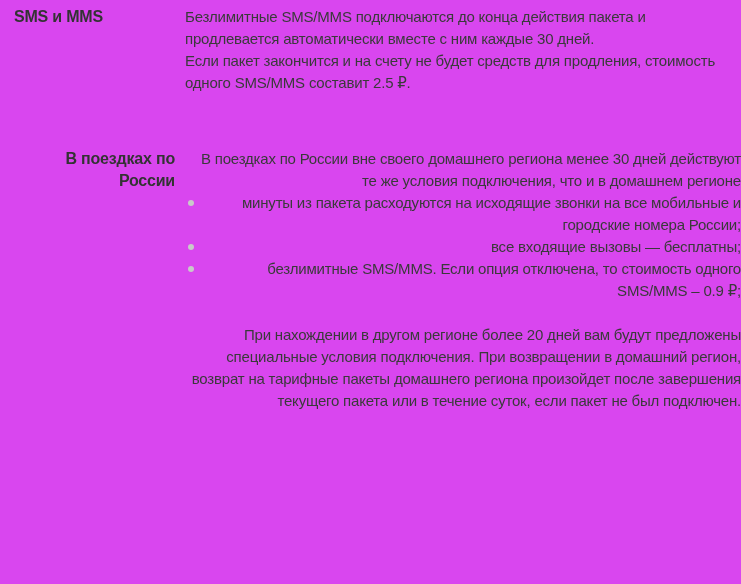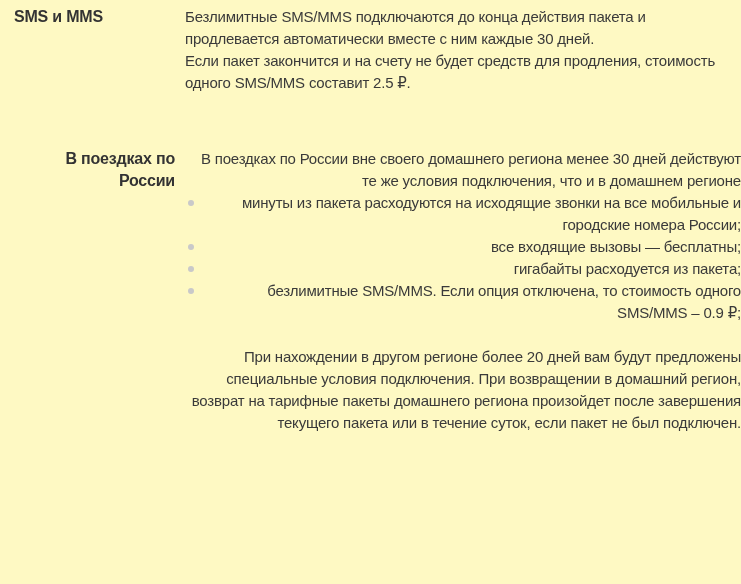--- a/index.html
+++ b/index.html
@@ -5,21 +5,21 @@
   html, body {
     margin: 0;
     padding: 0;
     background: #ffffff;
   }
   .page {
     width: 741px;
     height: 584px;
     box-sizing: border-box;
     padding: 6px 0 10px 14px;
-    background: #fef9c3;
+    background: #d946ef;
     color: #3a3a3a;
     font-family: "Liberation Sans", "DejaVu Sans", sans-serif;
     font-size: 15px;
     line-height: 22px;
     letter-spacing: -0.2px;
     overflow: hidden;
   }
   .section {
     display: grid;
     grid-template-columns: 171px 1fr;
@@ -88,24 +88,20 @@
         <li>
           <span class="bullet-dot"></span>
           <span>минуты из пакета расходуются на исходящие звонки на все мобильные и городские номера России;</span>
         </li>
         <li>
           <span class="bullet-dot"></span>
           <span>все входящие вызовы — бесплатны;</span>
         </li>
         <li>
           <span class="bullet-dot"></span>
-          <span>гигабайты расходуется из пакета;</span>
-        </li>
-        <li>
-          <span class="bullet-dot"></span>
           <span>безлимитные SMS/MMS. Если опция отключена, то стоимость одного SMS/MMS – 0.9 ₽;</span>
         </li>
       </ul>
       <p>При нахождении в другом регионе более 20 дней вам будут предложены специальные условия подключения. При возвращении в домашний регион, возврат на тарифные пакеты домашнего региона произойдет после завершения текущего пакета или в течение суток, если пакет не был подключен.</p>
     </div>
   </section>
 
 </div>
 
 </body></html>

